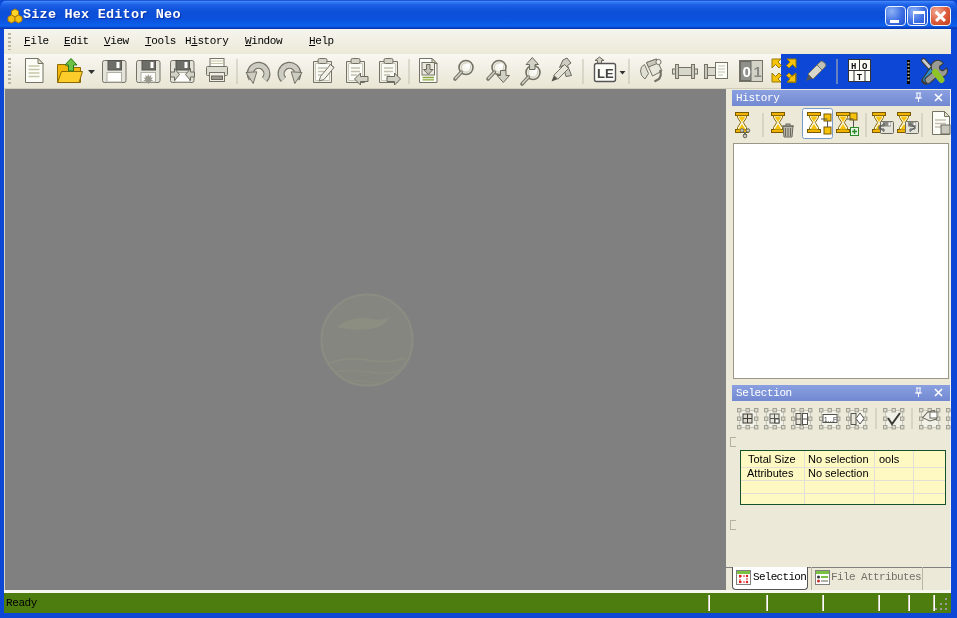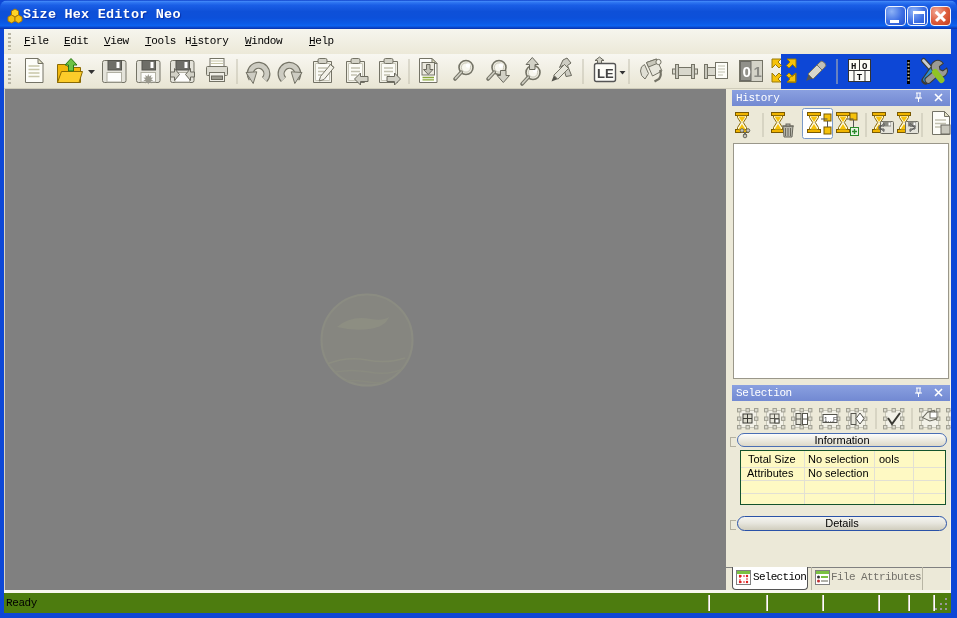--- a/index.html
+++ b/index.html
@@ -383,36 +383,34 @@
   <g transform="translate(193,6)">
         <use href="#selframe"></use>
         <path d="M4 8 l6 -4 7 0 0 9 -7 0 z" fill="#efeee4" stroke="#6a695e" transform="rotate(-15 10 10)"></path>
         <rect x="11" y="4" width="7" height="6" fill="#fff" stroke="#6a695e"></rect>
       </g>
   <g transform="translate(220,6)">
         <use href="#selframe"></use>
       </g>
  </svg>
  <div style="position:absolute;left:4px;top:348px;width:6px;height:10px;border:1px solid #b4b1a0;border-right:none"></div>
-    <div class="hdrbtn" id="infobtn">Information</div>
  <div id="seltable">
   <div class="vl" style="left:63px"></div>
       <div class="vl" style="left:133px"></div>
       <div class="vl" style="left:172px"></div>
   <div class="hl" style="top:16px"></div>
       <div class="hl" style="top:29px"></div>
       <div class="hl" style="top:42px"></div>
   <span style="left:7px;top:2px">Total Size</span>
   <span style="left:67px;top:2px">No selection</span>
   <span style="left:138px;top:2px">ools</span>
   <span style="left:6px;top:16px">Attributes</span>
   <span style="left:67px;top:16px">No selection</span>
  </div>
  <div style="position:absolute;left:4px;top:431px;width:6px;height:10px;border:1px solid #b4b1a0;border-right:none"></div>
-    <div class="hdrbtn" id="detbtn">Details</div>
  <div id="tabs">
   <div id="tab1">
    <svg class="ticn" width="15" height="15" viewBox="0 0 15 15">
     <rect x="0.5" y="0.5" width="14" height="14" fill="#fff" stroke="#808080"></rect>
     <rect x="1" y="1" width="13" height="3" fill="#7ac142"></rect>
     <rect x="4" y="6" width="7" height="6" fill="none" stroke="#e02020" stroke-dasharray="2 1"></rect>
     <circle cx="4" cy="6" r="1.2" fill="#e02020"></circle>
           <circle cx="11" cy="6" r="1.2" fill="#e02020"></circle>
     <circle cx="4" cy="12" r="1.2" fill="#e02020"></circle>
           <circle cx="11" cy="12" r="1.2" fill="#e02020"></circle>

